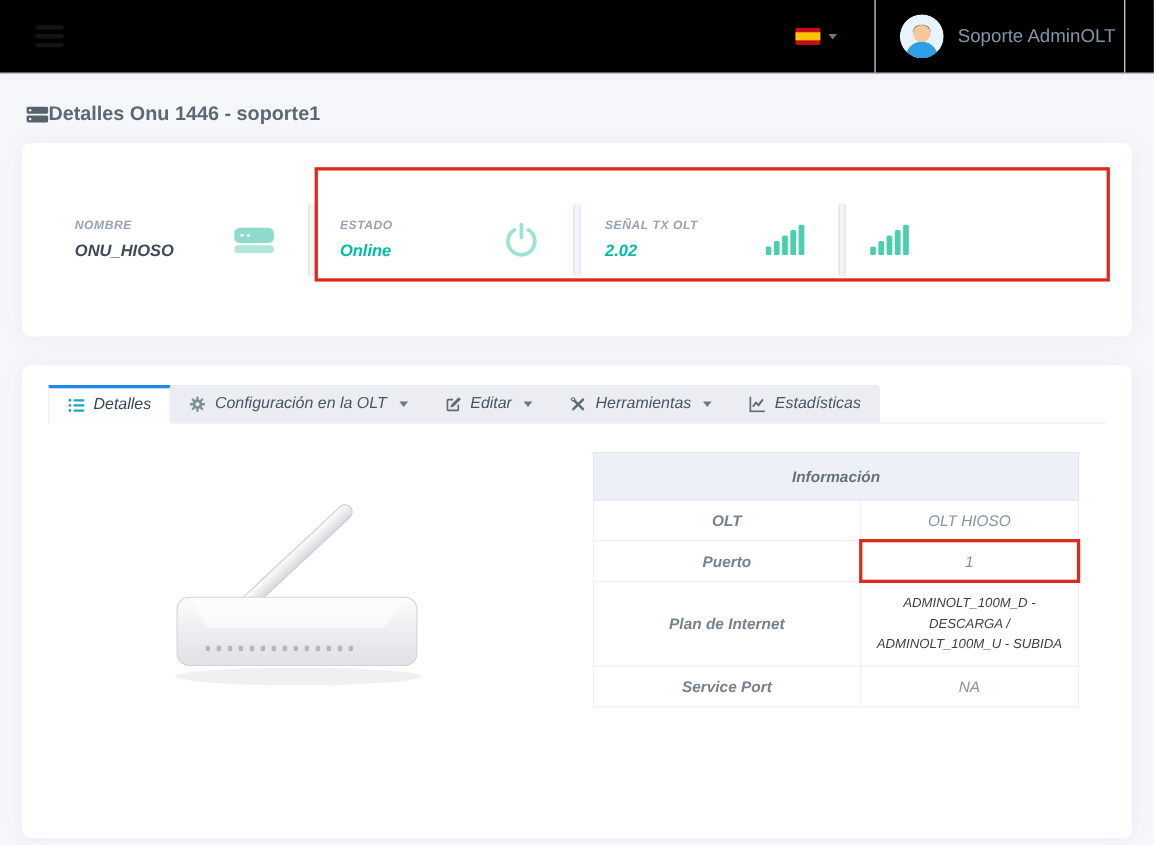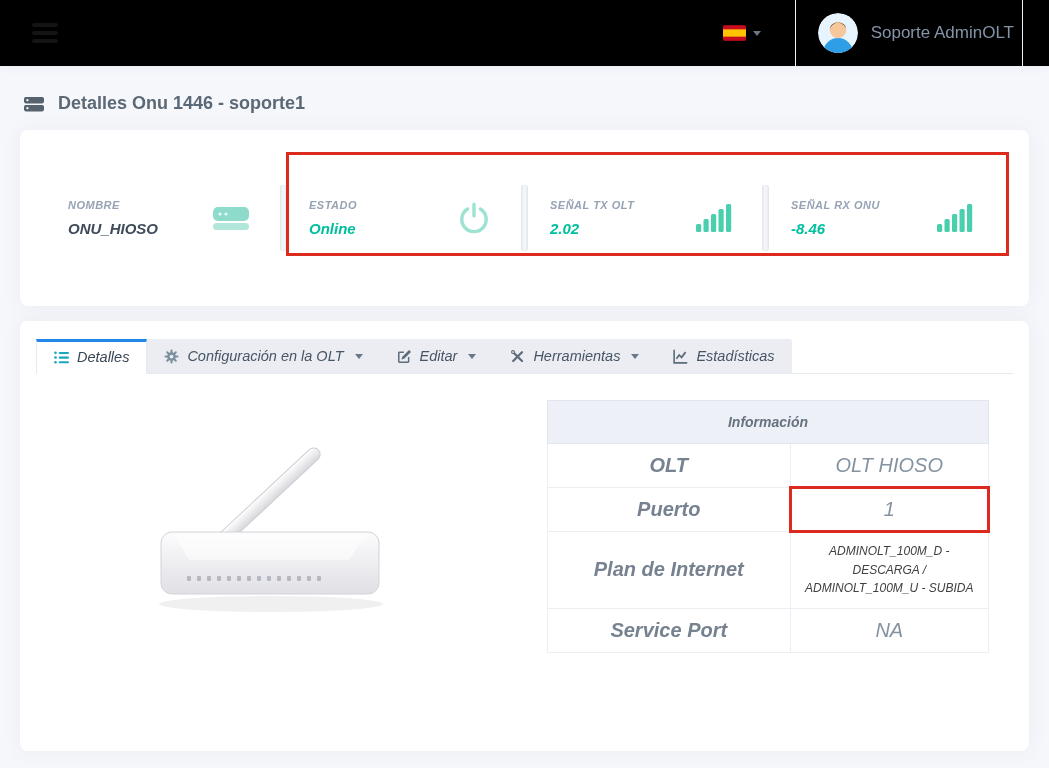--- a/index.html
+++ b/index.html
@@ -25,59 +25,59 @@
   .lang { display:flex; align-items:center; gap:7px; cursor:pointer; margin-right:34px; }
   .lang svg { border-radius:2px; box-shadow:0 0 0 1px rgba(0,0,0,.08); }
   .caret-down { width:0; height:0; border-left:4px solid transparent; border-right:4px solid transparent; border-top:5px solid #6b7785; }
   .user-menu { display:flex; align-items:center; gap:13px; height:100%; padding:0 8px 0 22px;
     border-left:1px solid #f1f3f8; border-right:1px solid #f1f3f8; cursor:pointer; }
   .avatar { width:40px; height:40px; border-radius:50%; overflow:hidden; flex:none; }
   .user-name { font-size:17px; color:#8494a8; }
 
   
   .content { padding:0 20px; }
-  .page-title-row { display:flex; align-items:center; gap:14px; margin:26px 4px 16px; }
+  .page-title-row { display:flex; align-items:center; gap:0; margin:26px 4px 16px; }
   .page-title { font-size:18px; font-weight:700; color:#5b6876; }
 
   .card { background:#fff; border-radius:8px; box-shadow:0 0 20px rgba(80,95,130,.07);font-style:italic; }
 
   
   .stats-card { position:relative; height:176px; display:flex; align-items:center; padding:0 26px; }
   .stat { flex:1; display:flex; align-items:center; justify-content:space-between; padding:0 30px 0 22px; }
   .stat-label { font-size:11px; font-weight:700; letter-spacing:.5px; color:#97a3b4; margin-bottom:9px; }
   .stat-value { font-size:15px; font-weight:700; }
   .v-dark { color:#3e4b59; }
   .v-teal { color:#00bf9f; }
   .divider { width:7px; height:66px; background:#f4f5f9; border-radius:3px;
     box-shadow:inset 1.5px 0 0 #e3e7ee, inset -1.5px 0 0 #e3e7ee; flex:none; }
   .stat-icon { flex:none; display:flex; }
 
   .annotation { position:absolute; border:3px solid #dd2a1f; pointer-events:none; z-index:5; }
   .stats-annotation { left:266px; top:22px; width:723px; height:104px; }
 
   
-  .tabs-card { margin-top:15px; padding:18px 16px 30px; min-height:430px; }
+  .tabs-card { margin-top:26px; padding:18px 24px 30px; min-height:430px; }
   .tabs-row { display:flex; align-items:stretch; border-bottom:1px solid #e6e9f0; }
   .tab { display:flex; align-items:center; gap:8px; padding:9px 17px; font-size:14.5px;
     color:#475664; cursor:pointer; white-space:nowrap; }
   .tab .tab-caret { margin-left:3px; }
   .tab.active { background:#fff; border-top:3px solid #1f88e9; border-left:1px solid #e6e9f0;
     border-right:1px solid #e6e9f0; margin-bottom:-1px; padding-top:7px; color:#394654; }
   .tabs-group { display:flex; background:#ebedf3; border-radius:0 3px 0 0; }
   .tab-icon { display:flex; }
 
   
   .tab-content { display:flex; gap:40px; padding:26px 2px 0 2px; }
   .image-col { flex:1; display:flex; justify-content:center; align-items:flex-start; padding-top:8px; }
   .table-col { width:442px; flex:none; margin-right:22px; }
 
   table.info-table { width:100%; border-collapse:collapse; }
   .info-table th { background:#eef0f7; border:1px solid #e2e5ee; padding:13px 10px;
     font-size:14px; font-weight:700; color:#66737f; text-align:center; }
-  .info-table td { border:1px solid #eceef4; padding:10px 14px; font-size:20px; text-align:center; }
+  .info-table td { border:1px solid #eceef4; padding:10px 14px; font-size:14px; text-align:center; }
   .info-table td.lbl { font-weight:700; color:#76828f; width:55%; }
   .info-table td.val { color:#8593a1; }
   .info-table td.val-small { color:#404040; font-size:12px; line-height:1.55; }
   .cell-wrap { position:relative; }
   .cell-annotation { position:absolute; left:-2px; top:-2px; right:-2px; bottom:-2px; }
 </style>
 </head>
 <body>
 
 <header class="topbar">
@@ -175,24 +175,20 @@
           <rect x="15" y="10" width="5.2" height="18" rx="1.6"></rect>
           <rect x="22.5" y="5" width="5.2" height="23" rx="1.6"></rect>
           <rect x="30" y="0" width="5.2" height="28" rx="1.6"></rect>
         </svg>
       </span>
     </div>
 
     <div class="divider"></div>
 
     <div class="stat">
-      <div class="stat-text">
-        <div class="stat-label">SEÑAL RX ONU</div>
-        <div class="stat-value v-teal">-8.46</div>
-      </div>
       <span class="stat-icon">
         <svg width="36" height="28" viewBox="0 0 36 28" fill="#49cfae">
           <rect x="0" y="20" width="5.2" height="8" rx="1.6"></rect>
           <rect x="7.5" y="15" width="5.2" height="13" rx="1.6"></rect>
           <rect x="15" y="10" width="5.2" height="18" rx="1.6"></rect>
           <rect x="22.5" y="5" width="5.2" height="23" rx="1.6"></rect>
           <rect x="30" y="0" width="5.2" height="28" rx="1.6"></rect>
         </svg>
       </span>
     </div>

